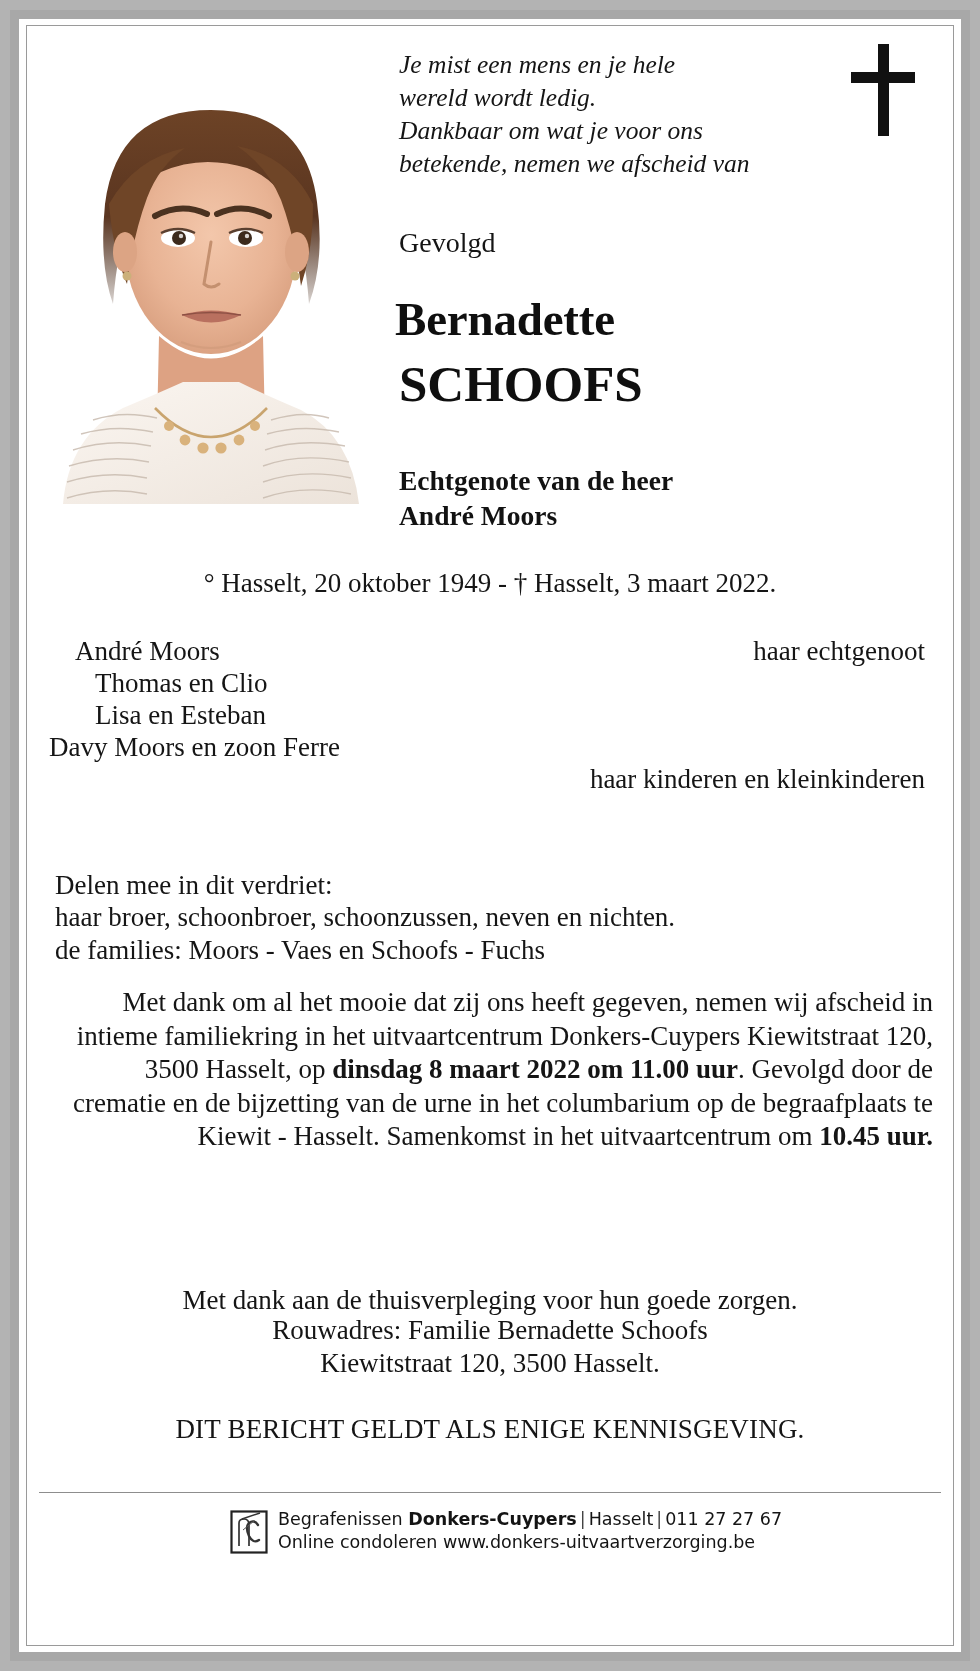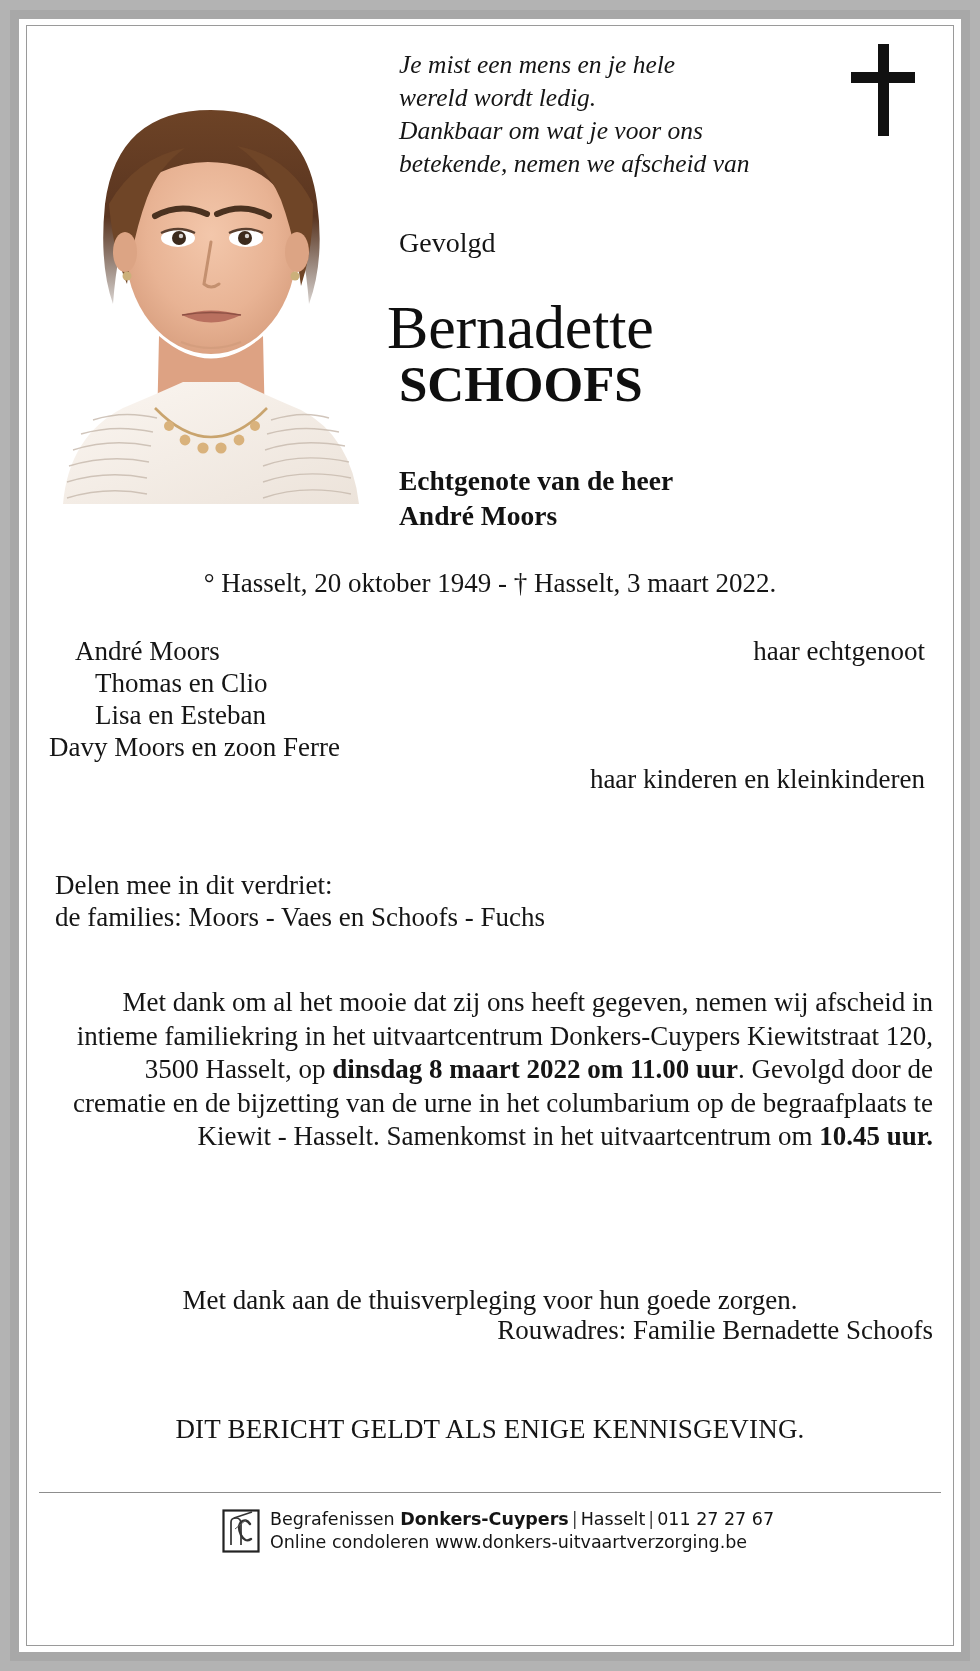--- a/index.html
+++ b/index.html
@@ -111,24 +111,24 @@
     position: absolute;
     left: 372px;
     top: 202px;
     font-size: 28px;
     line-height: 1.1;
     color: #151515;
   }
 
   .name-first {
     position: absolute;
-    left: 360px;
+    left: 368px;
     top: 270px;
-    font-size: 62px;
-    font-weight: normal;
+    font-size: 47px;
+    font-weight: bold;
     line-height: 1.0;
     letter-spacing: -0.2px;
     color: #0f0f0f;
   }
   .name-last {
     position: absolute;
     left: 372px;
     top: 333px;
     font-size: 51px;
     font-weight: bold;
@@ -221,21 +221,21 @@
     text-align: center;
     font-size: 27px;
     color: #151515;
   }
 
   .address {
     position: absolute;
     left: 20px;
     top: 1288px;
     width: 886px;
-    text-align: right;
+    text-align: center;
     font-size: 27px;
     line-height: 1.24;
     color: #151515;
   }
 
   .notice {
     position: absolute;
     left: 20px;
     top: 1388px;
     width: 886px;
@@ -249,26 +249,26 @@
   .footer-rule {
     position: absolute;
     left: 12px;
     top: 1466px;
     width: 902px;
     height: 1px;
     background: #8d8d8d;
   }
   .footer {
     position: absolute;
-    left: 8px;
+    left: 16px;
     top: 1482px;
     width: 926px;
     display: flex;
     justify-content: center;
-    align-items: center;
+    align-items: flex-end;
   }
   .footer-logo {
     width: 38px;
     height: 44px;
     margin-right: 10px;
     flex: none;
   }
   .footer-text {
     font-family: "DejaVu Sans", "Liberation Sans", sans-serif;
     font-size: 17.5px;
@@ -414,31 +414,33 @@
 
       <div class="fam-line ind0">
         <span class="lbl">Davy Moors en zoon Ferre</span>
       </div>
 
       <div class="fam-line ind-right">haar kinderen en kleinkinderen</div>
     </div>
 
     <div class="grieve">
       <div>Delen mee in dit verdriet:</div>
+      <div>haar broer, schoonbroer, schoonzussen, neven en nichten.</div>
       <div>de families: Moors - Vaes en Schoofs - Fuchs</div>
     </div>
 
     <div class="ceremony">
       <span>Met dank om al het mooie dat zij ons heeft gegeven, nemen wij afscheid in intieme familiekring in het uitvaartcentrum Donkers-Cuypers Kiewitstraat 120, 3500 Hasselt, op </span><b>dinsdag 8 maart 2022 om 11.00 uur</b><span>. Gevolgd door de crematie en de bijzetting van de urne in het columbarium op de begraafplaats te Kiewit - Hasselt. Samenkomst in het uitvaartcentrum om </span><b>10.45 uur.</b>
     </div>
 
     <div class="thanks">Met dank aan de thuisverpleging voor hun goede zorgen.</div>
 
     <div class="address">
       <div>Rouwadres: Familie Bernadette Schoofs</div>
+      <div>Kiewitstraat 120, 3500 Hasselt.</div>
     </div>
 
     <div class="notice">DIT BERICHT GELDT ALS ENIGE KENNISGEVING.</div>
 
     <div class="footer-rule"></div>
 
     <div class="footer">
       <div class="footer-logo">
         <svg width="38" height="44" viewBox="0 0 38 44" xmlns="http://www.w3.org/2000/svg">
           <rect x="1.5" y="1.5" width="35" height="41" fill="#ffffff" stroke="#222222" stroke-width="2.2"></rect>

